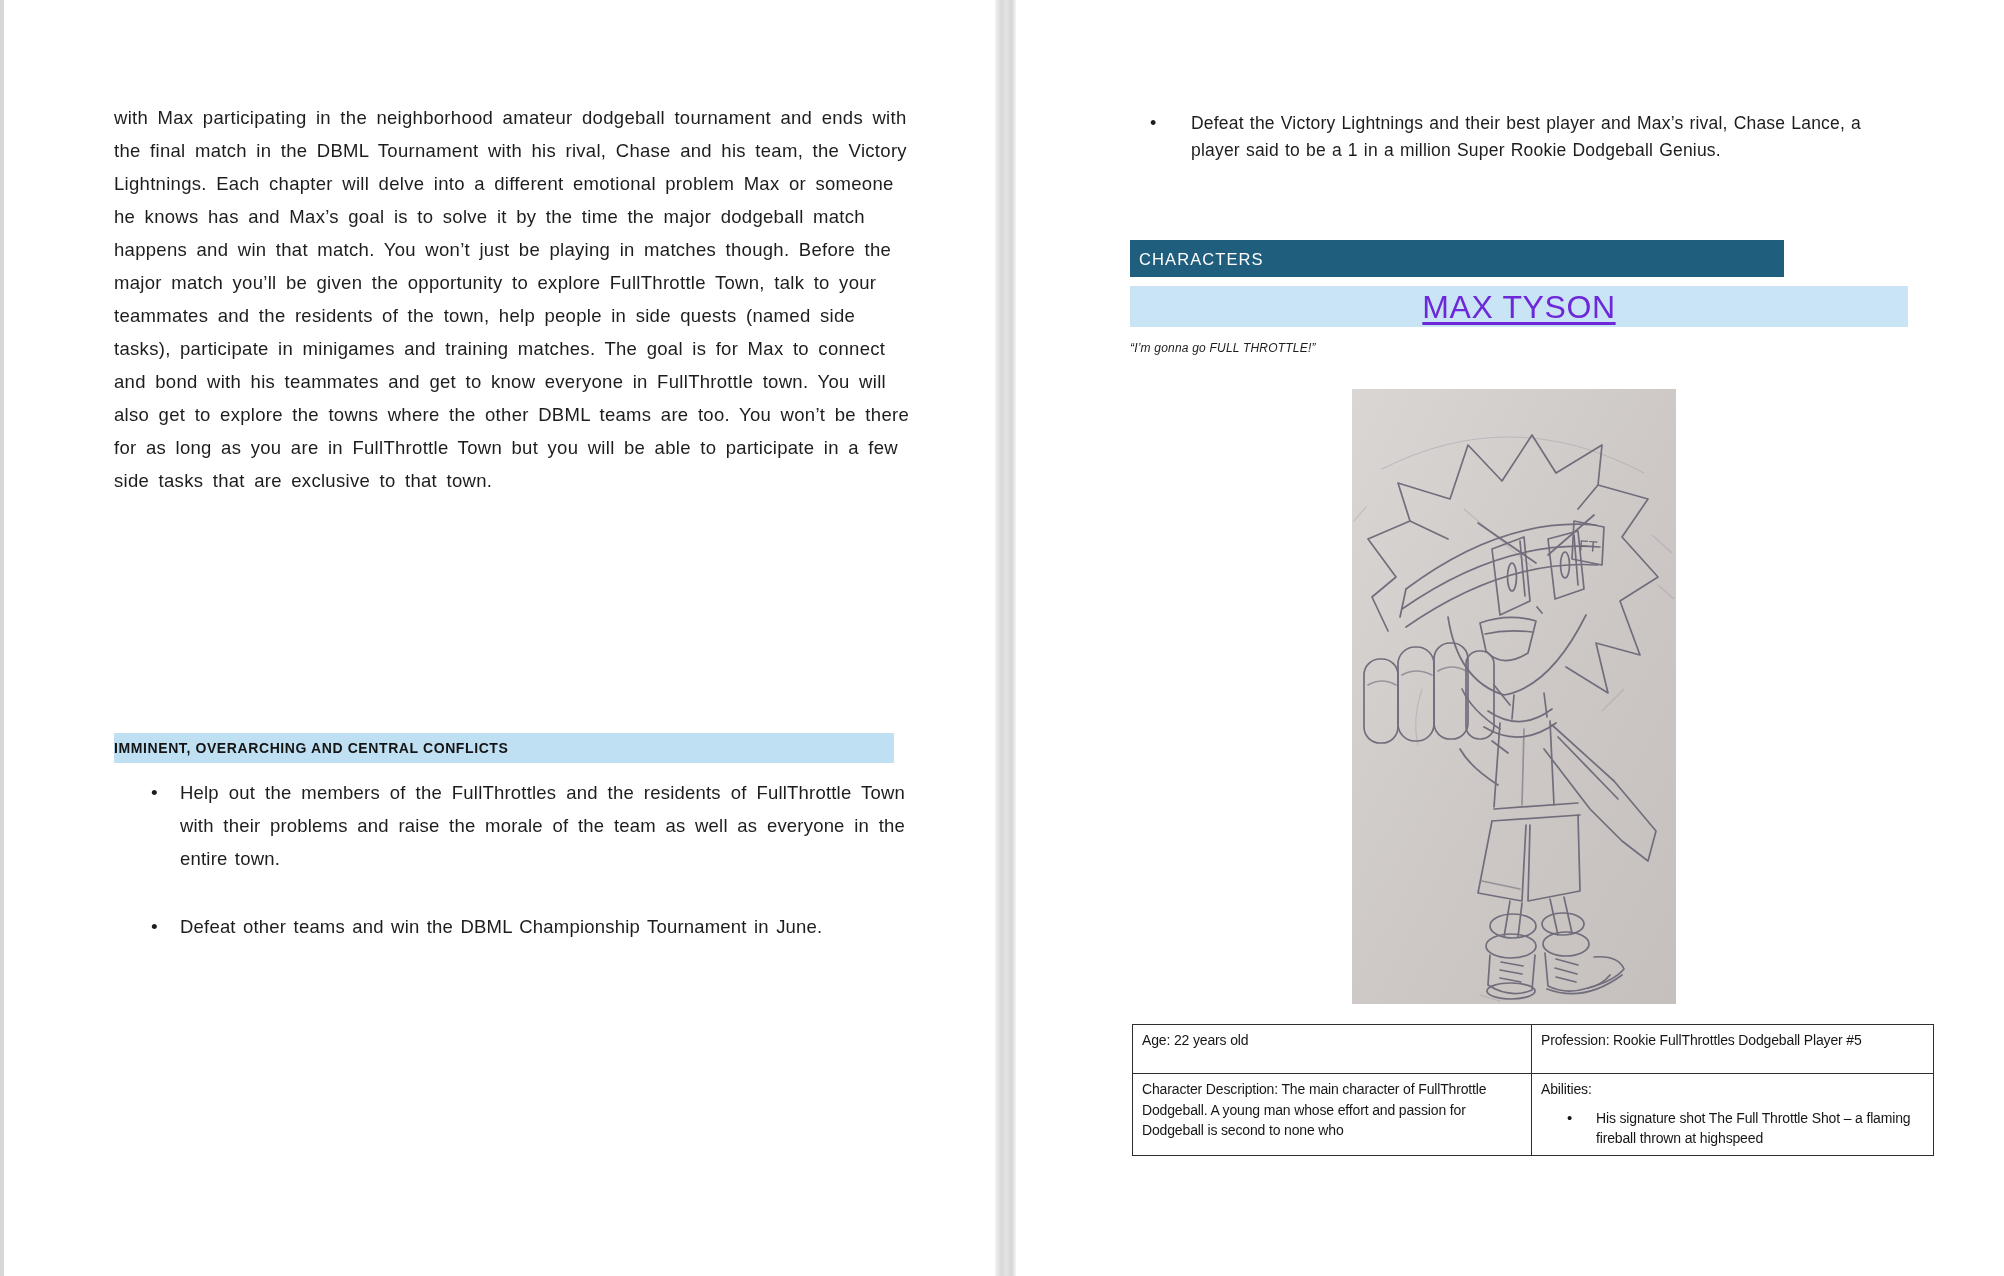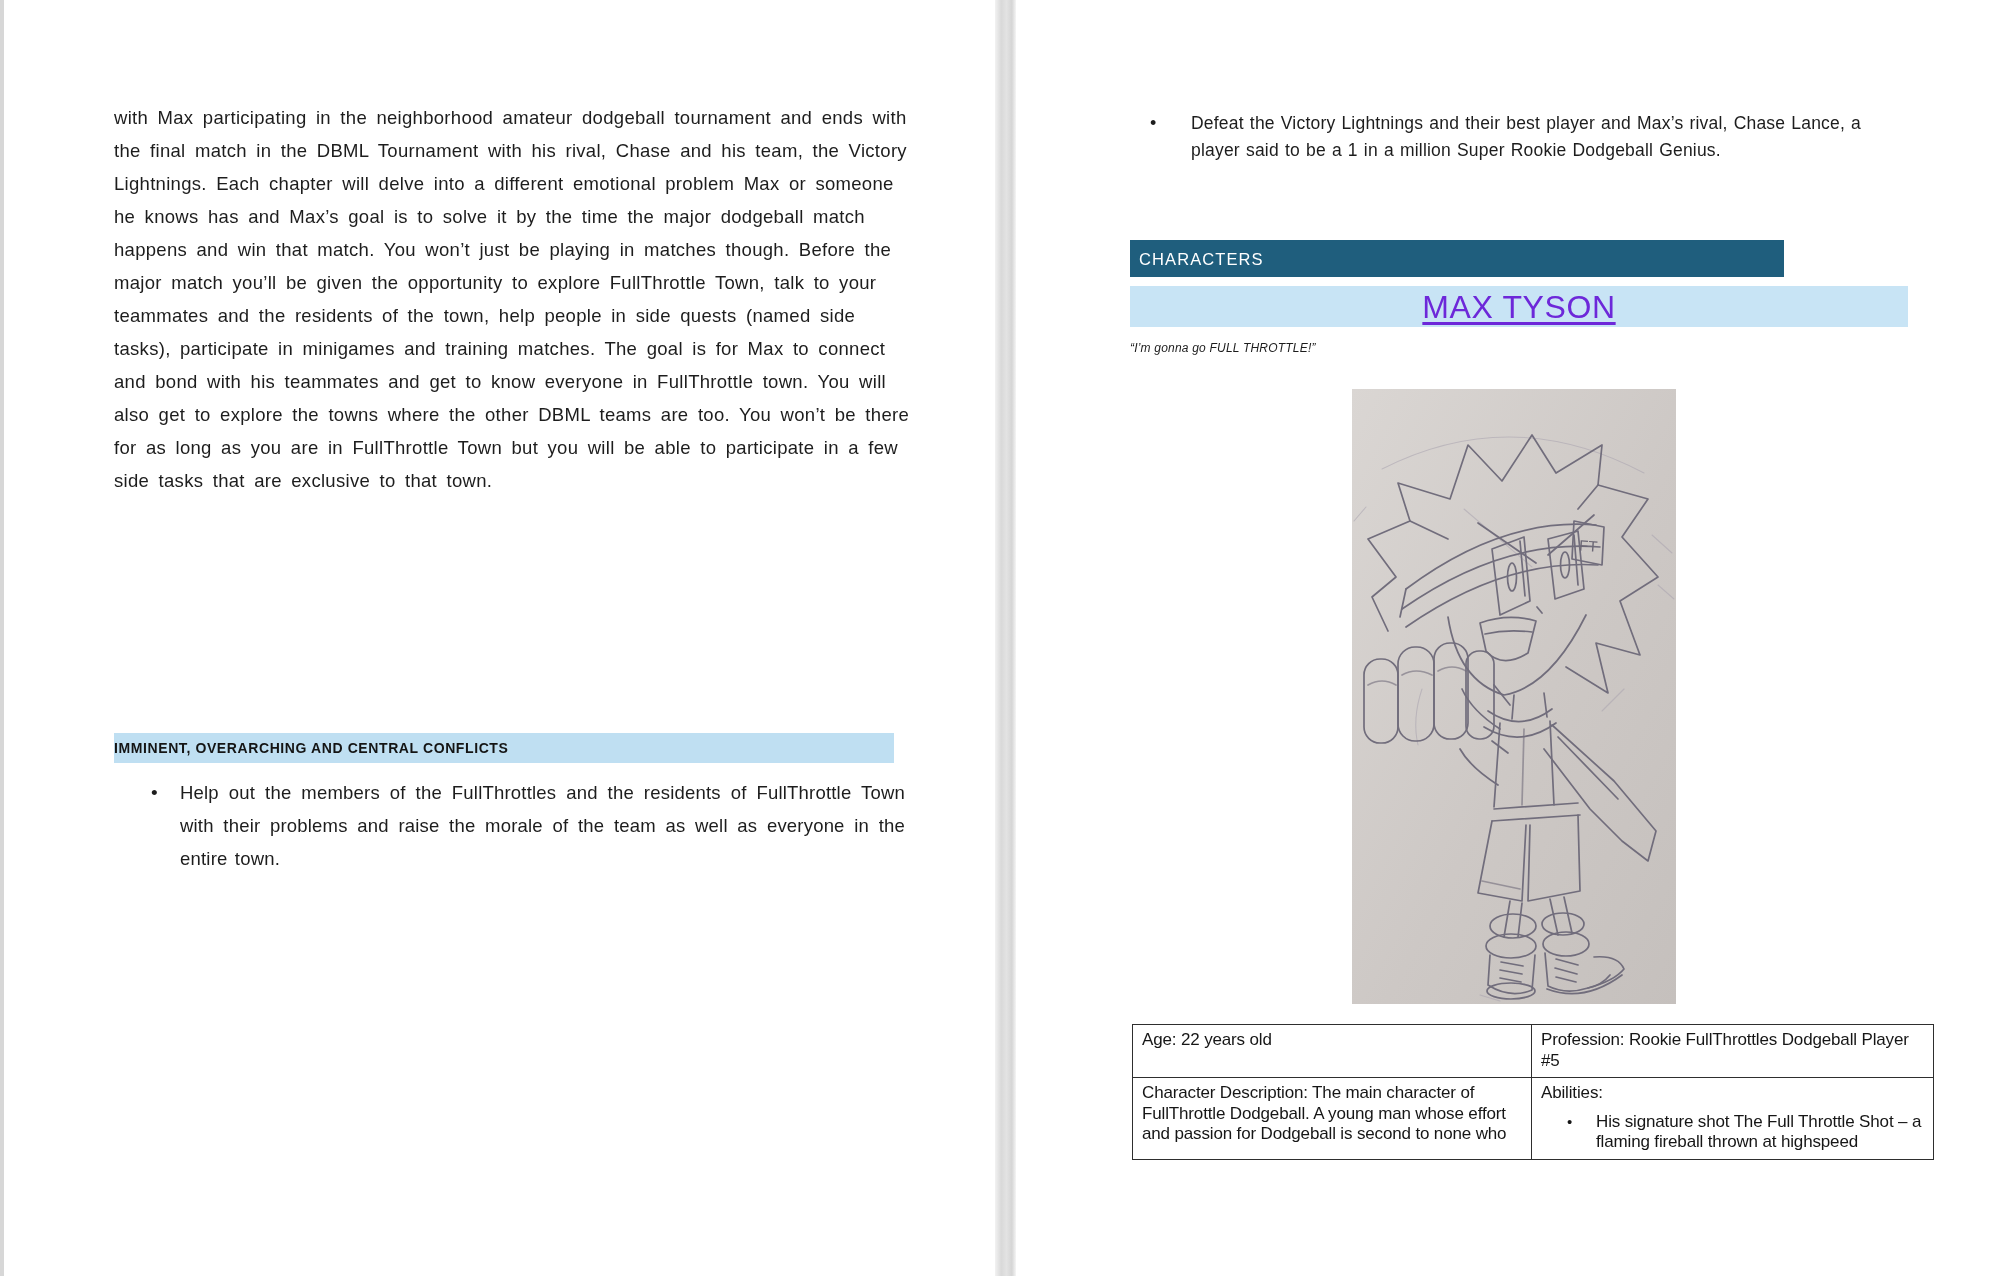--- a/index.html
+++ b/index.html
@@ -71,21 +71,21 @@
   }
   #character-sketch svg{display:block;width:100%;height:100%;}
   
   #character-table{
     left:1132px;top:1024px;width:761px;
     border-collapse:collapse;table-layout:fixed;
   }
   #character-table td{
     border:1.6px solid #2e2e2e;vertical-align:top;
     padding:5px 10px 6px 9px;
-    font-size:17px;line-height:20.5px;letter-spacing:-.15px;color:#161616;
+    font-size:14px;line-height:20.5px;letter-spacing:-.15px;color:#161616;
   }
   td.c1{width:379px;}
   td.c2{width:382px;}
   tr.r1 td{height:37px;}
   tr.r2 td{height:64px;}
   .ability-item{
     position:relative;padding-left:55px;margin-top:8px;box-sizing:border-box;
   }
   .ability-item::before{
     content:"\2022";position:absolute;left:26px;top:0;font-size:15px;
@@ -96,20 +96,21 @@
 
 <div class="abs" id="left-edge"></div>
 <div class="abs" id="page-gap"></div>
 
 <div class="abs" id="intro-paragraph">with Max participating in the neighborhood amateur dodgeball tournament and ends with the final match in the DBML Tournament with his rival, Chase and his team, the Victory Lightnings. Each chapter will delve into a different emotional problem Max or someone he knows has and Max’s goal is to solve it by the time the major dodgeball match happens and win that match. You won’t just be playing in matches though. Before the major match you’ll be given the opportunity to explore FullThrottle Town, talk to your teammates and the residents of the town, help people in side quests (named side tasks), participate in minigames and training matches. The goal is for Max to connect and bond with his teammates and get to know everyone in FullThrottle town. You will also get to explore the towns where the other DBML teams are too. You won’t be there for as long as you are in FullThrottle Town but you will be able to participate in a few side tasks that are exclusive to that town.</div>
 
 <div class="abs" id="conflicts-header">IMMINENT, OVERARCHING AND CENTRAL CONFLICTS</div>
 
 <ul class="abs" id="conflict-list">
   <li>Help out the members of the FullThrottles and the residents of FullThrottle Town with their problems and raise the morale of the team as well as everyone in the entire town.</li>
+  <li>Defeat other teams and win the DBML Championship Tournament in June.</li>
 </ul>
 
 <div class="abs" id="rival-bullet">Defeat the Victory Lightnings and their best player and Max’s rival, Chase Lance, a player said to be a 1 in a million Super Rookie Dodgeball Genius.</div>
 
 <div class="abs" id="characters-header">CHARACTERS</div>
 
 <div class="abs" id="name-band">
   <span id="character-name">MAX TYSON</span>
 </div>
 

